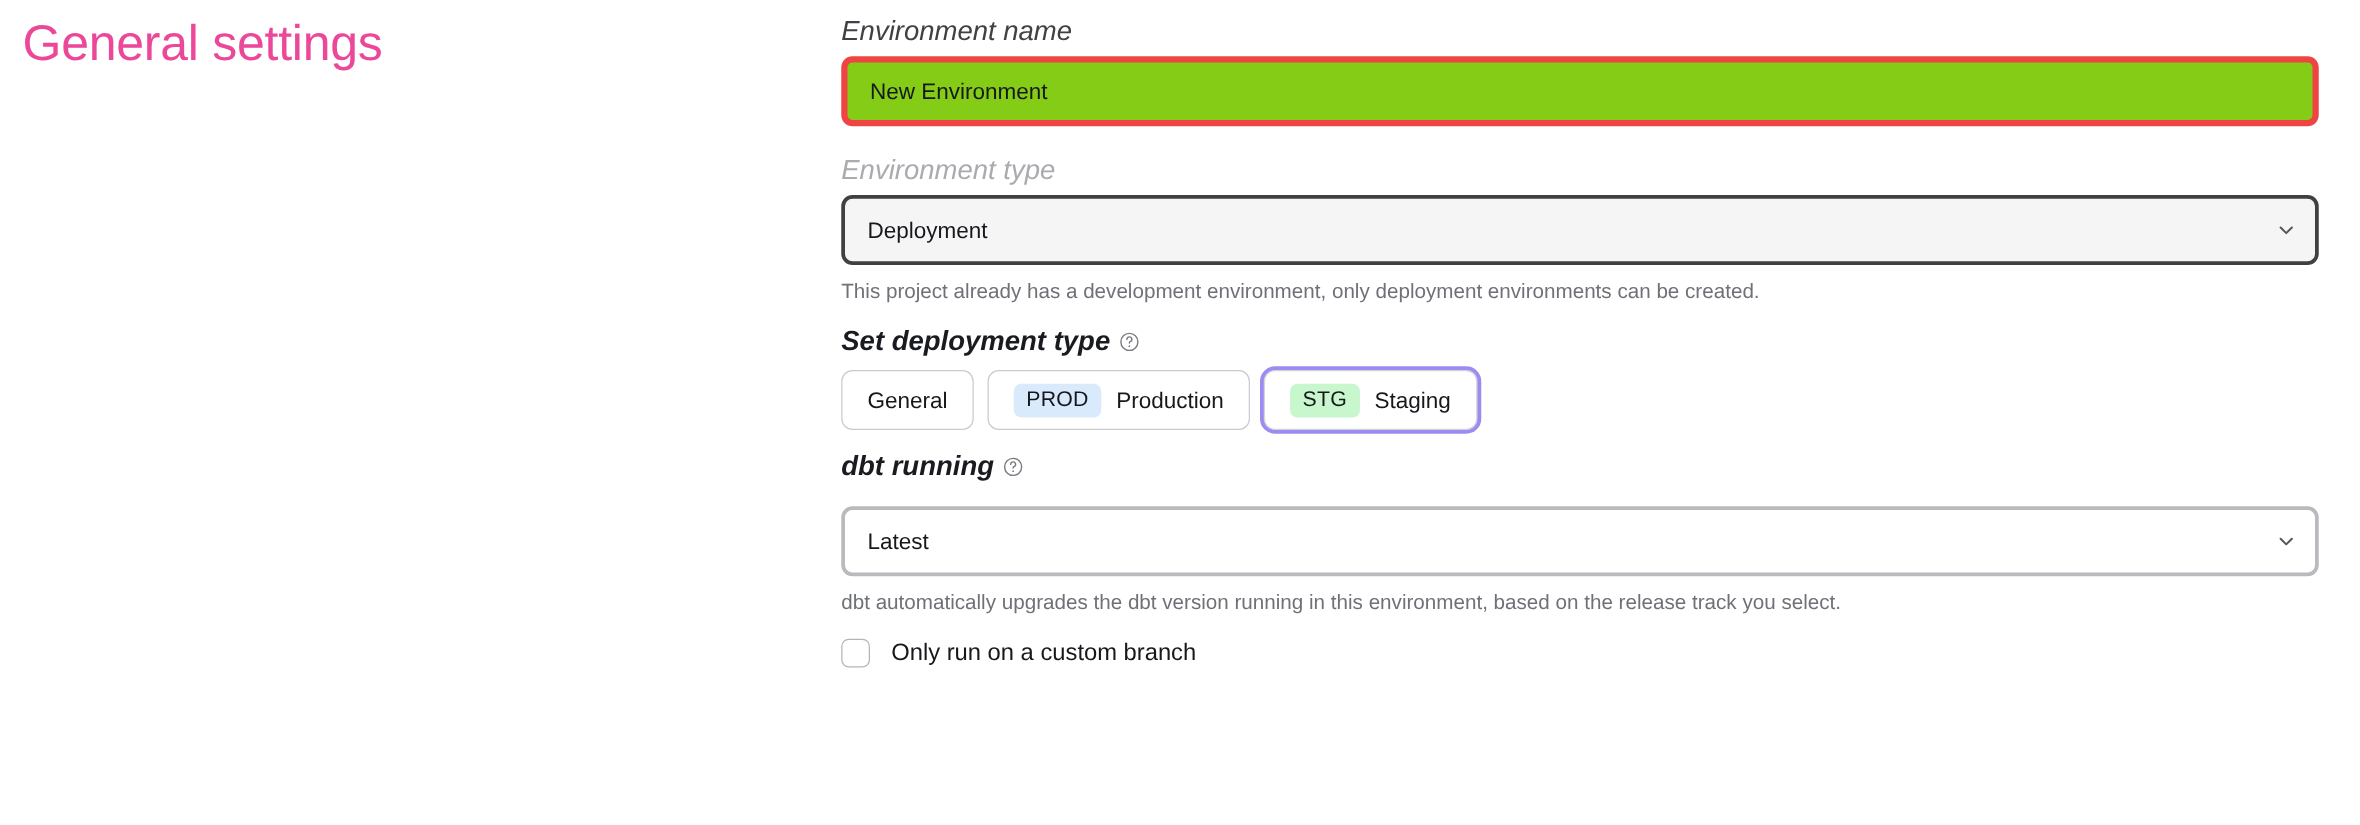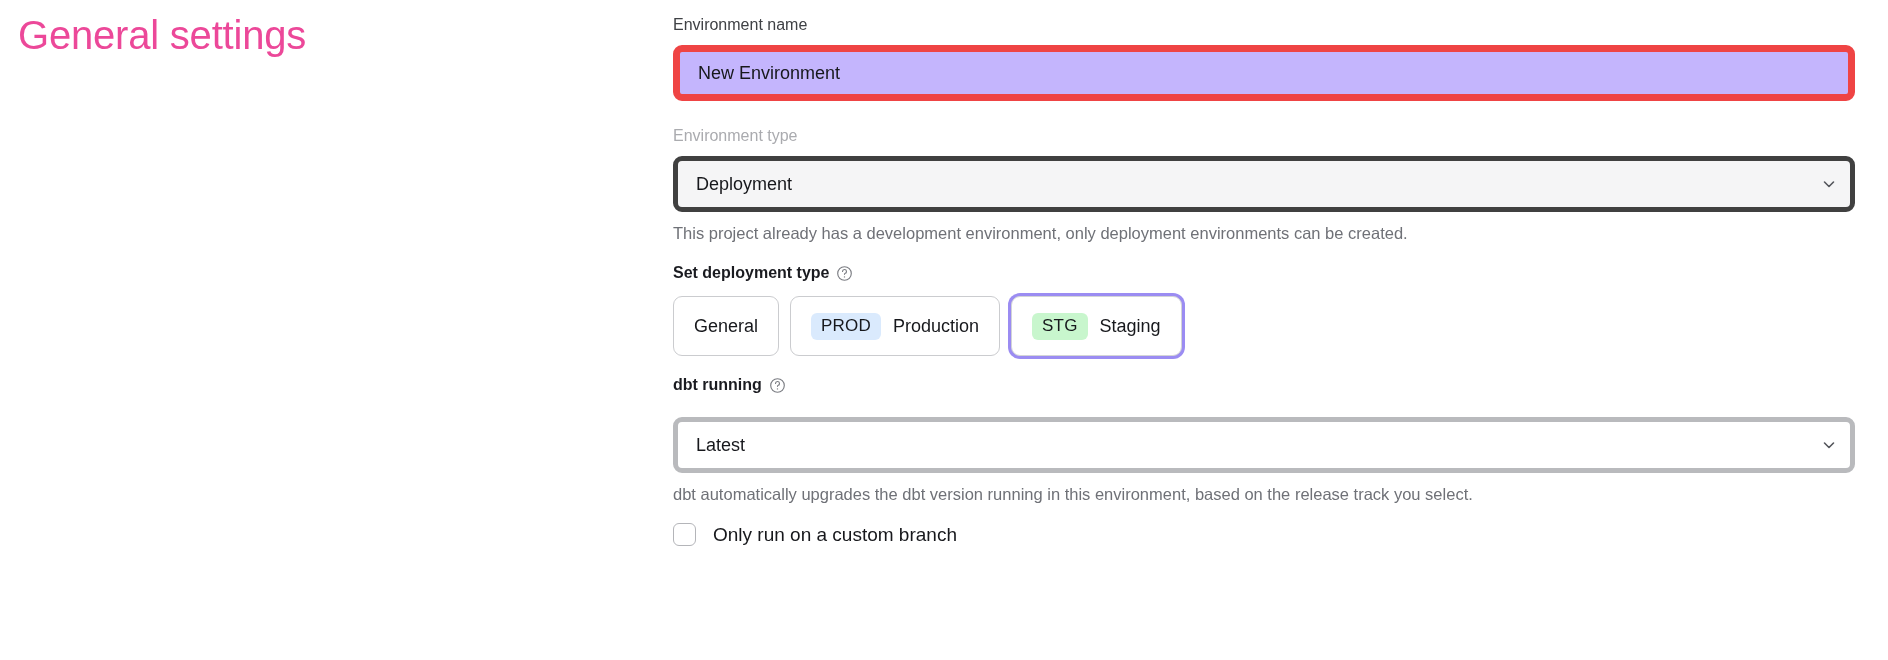--- a/index.html
+++ b/index.html
@@ -46,24 +46,25 @@
 
   
   .form-col {
     position: absolute;
     left: 673px;
     top: 14px;
     width: 1182px;
   }
 
   .field-label {
-    font-size: 16px;
+    font-size: 22px;
     line-height: 22px;
     color: #3f4145;
     margin-bottom: 9px;
+    font-style: italic;
   }
   .field-label.disabled { color: #aaabaf; }
 
   .field-label.strong {
     font-weight: 700;
     color: #1a1b20;
     display: flex;
     align-items: center;
     gap: 7px;
   }
@@ -73,40 +74,40 @@
     width: 17px;
     height: 17px;
     flex: none;
     color: #7a7c82;
   }
   .help-icon svg { display: block; }
 
   .text-input {
     width: 1182px;
     height: 56px;
-    border: 7px solid #ef4444;
+    border: 5px solid #ef4444;
     border-radius: 9px;
-    background: #c4b5fd;
+    background: #84cc16;
     font-family: "Liberation Sans", sans-serif;
     font-size: 18px;
     color: #17181c;
     padding: 0 18px;
     outline: none;
   }
   .text-input::placeholder { color: #9b9da2; }
 
   .select-wrap {
     position: relative;
     width: 1182px;
     height: 56px;
   }
   .select-box {
     width: 100%;
     height: 56px;
-    border: 5px solid #404040;
+    border: 3px solid #404040;
     border-radius: 9px;
     background: #f5f5f6;
     font-size: 18px;
     color: #17181c;
     display: flex;
     align-items: center;
     padding: 16px 18px;
   }
   .select-box.enabled {
     background: #ffffff;
@@ -137,21 +138,21 @@
     color: #6f7177;
   }
 
   
   .seg-group {
     display: flex;
     align-items: center;
     gap: 11px;
   }
   .seg-opt {
-    height: 60px;
+    height: 48px;
     border: 1px solid #cbcccf;
     border-radius: 9px;
     background: #ffffff;
     display: flex;
     align-items: center;
     gap: 12px;
     padding: 0 20px;
     font-size: 18px;
     color: #17181c;
     cursor: pointer;

